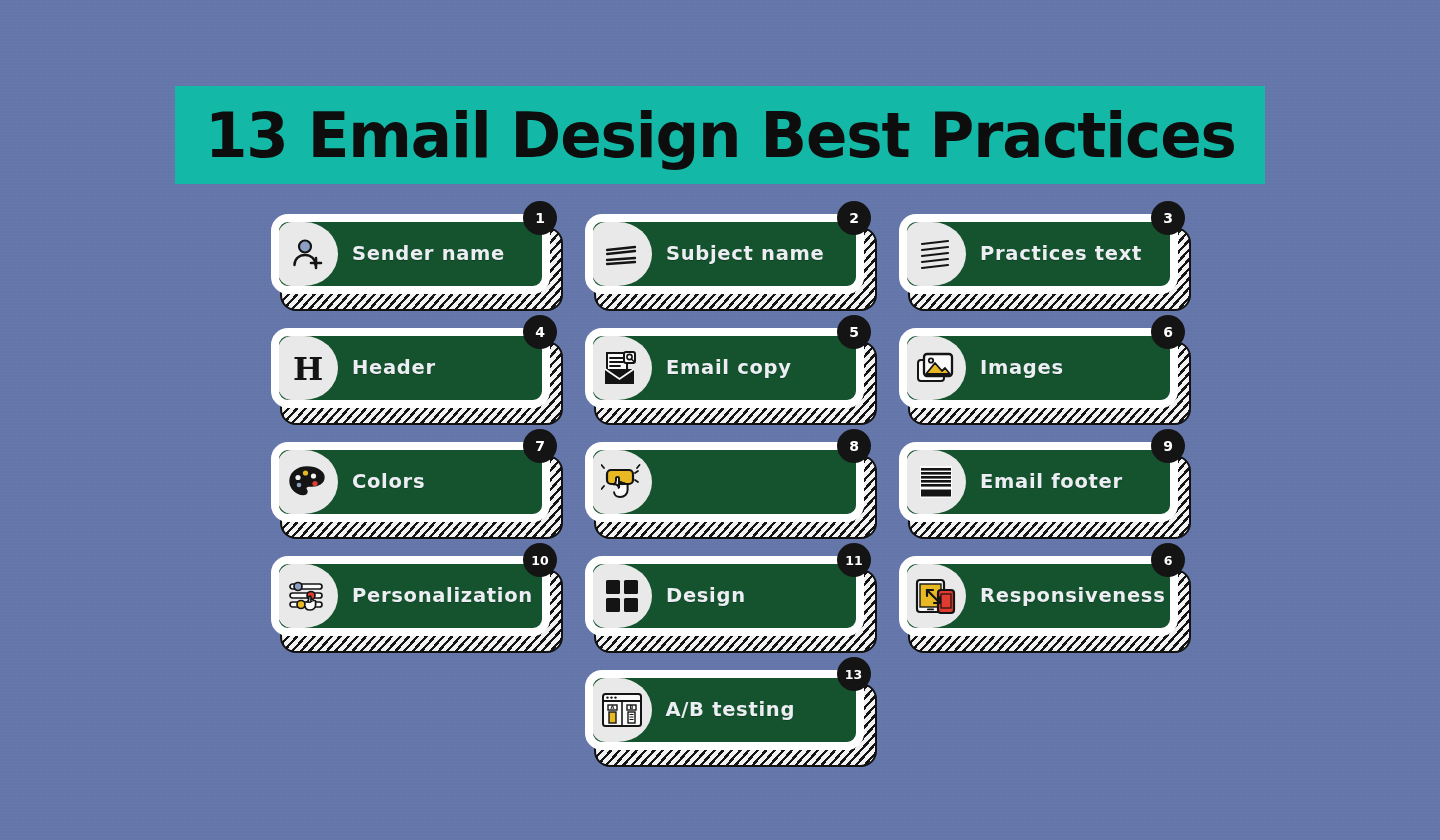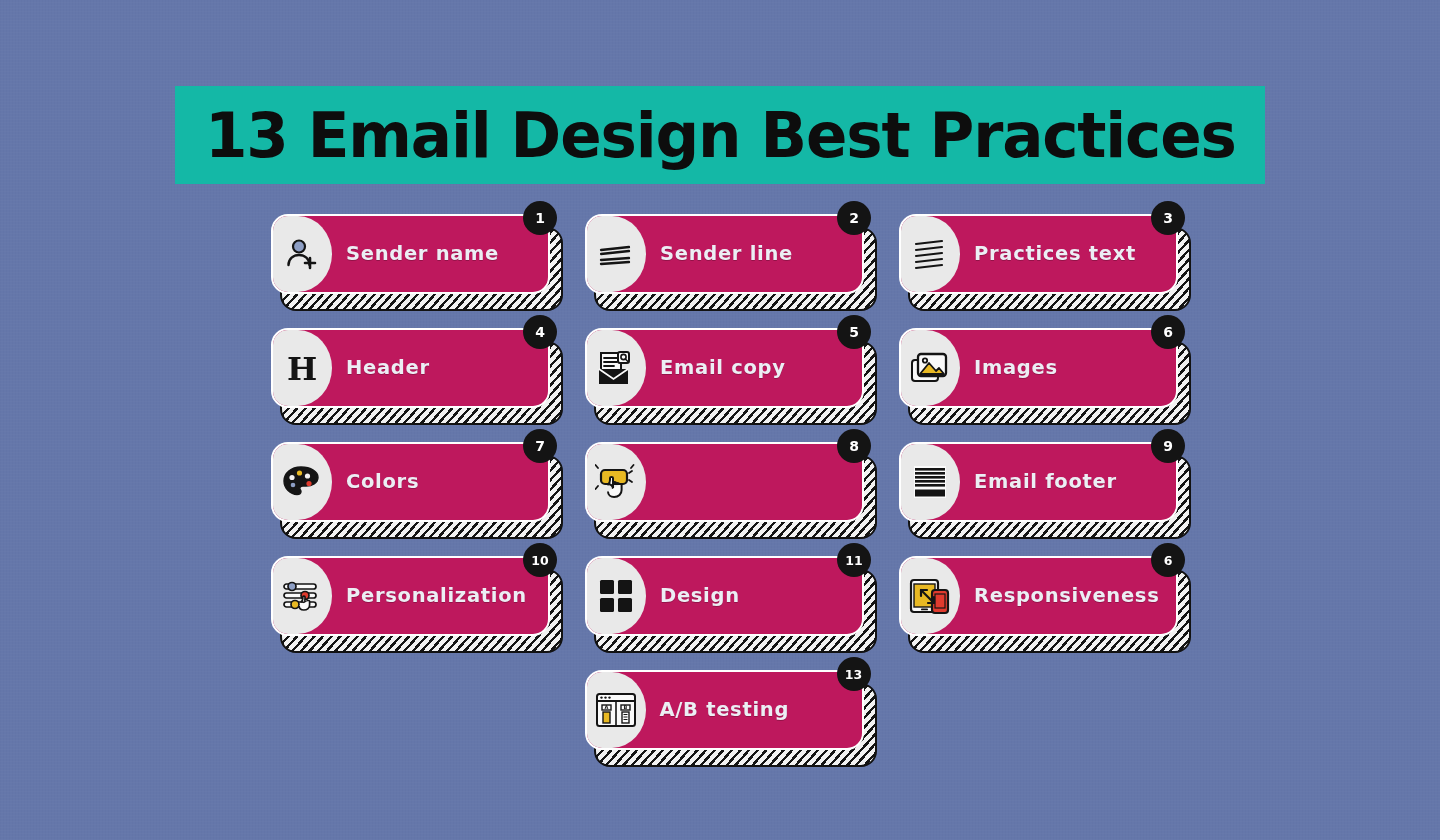--- a/index.html
+++ b/index.html
@@ -63,22 +63,22 @@
       repeating-linear-gradient(
         -48deg,
         #141414 0px, #141414 2.4px,
         #f2f2f2 2.4px, #f2f2f2 6.4px
       );
   }
   .card-body{
     position:absolute;
     left:0;top:0;
     width:279px;height:80px;
-    background:#be185d;
-    border:2px solid #ffffff;
+    background:#14532d;
+    border:8px solid #ffffff;
     border-radius:17px;
     box-sizing:border-box;
     display:flex;align-items:center;
     overflow:hidden;
   }
   .icon-tile{
     flex:0 0 60px;
     width:60px;height:100%;
     background:#e9e9e9;
     border-radius:14px 34px 34px 14px / 14px 50% 50% 14px;
@@ -147,21 +147,21 @@
         <div class="card-shadow"></div>
         <div class="card-body">
           <div class="icon-tile">
             <svg width="38" height="30" viewBox="0 0 38 30">
       <path d="M4 11 L32 8" stroke="#141414" stroke-width="2.3" fill="none" stroke-linecap="round"></path>
       <path d="M4 15 L32 12" stroke="#141414" stroke-width="2.3" fill="none" stroke-linecap="round"></path>
       <path d="M4 21 L32 19" stroke="#141414" stroke-width="2.3" fill="none" stroke-linecap="round"></path>
       <path d="M4 25 L32 23" stroke="#141414" stroke-width="2.3" fill="none" stroke-linecap="round"></path>
     </svg>
           </div>
-          <div class="card-label">Sender line</div>
+          <div class="card-label">Subject name</div>
         </div>
         <div class="badge">2</div>
       </div>
       <div class="card">
         <div class="card-shadow"></div>
         <div class="card-body">
           <div class="icon-tile">
             <svg width="36" height="34" viewBox="0 0 36 34">
       <path d="M4 7 L30 4" stroke="#141414" stroke-width="2.1" fill="none" stroke-linecap="round"></path>
       <path d="M4 13 L30 10" stroke="#141414" stroke-width="2.1" fill="none" stroke-linecap="round"></path>

